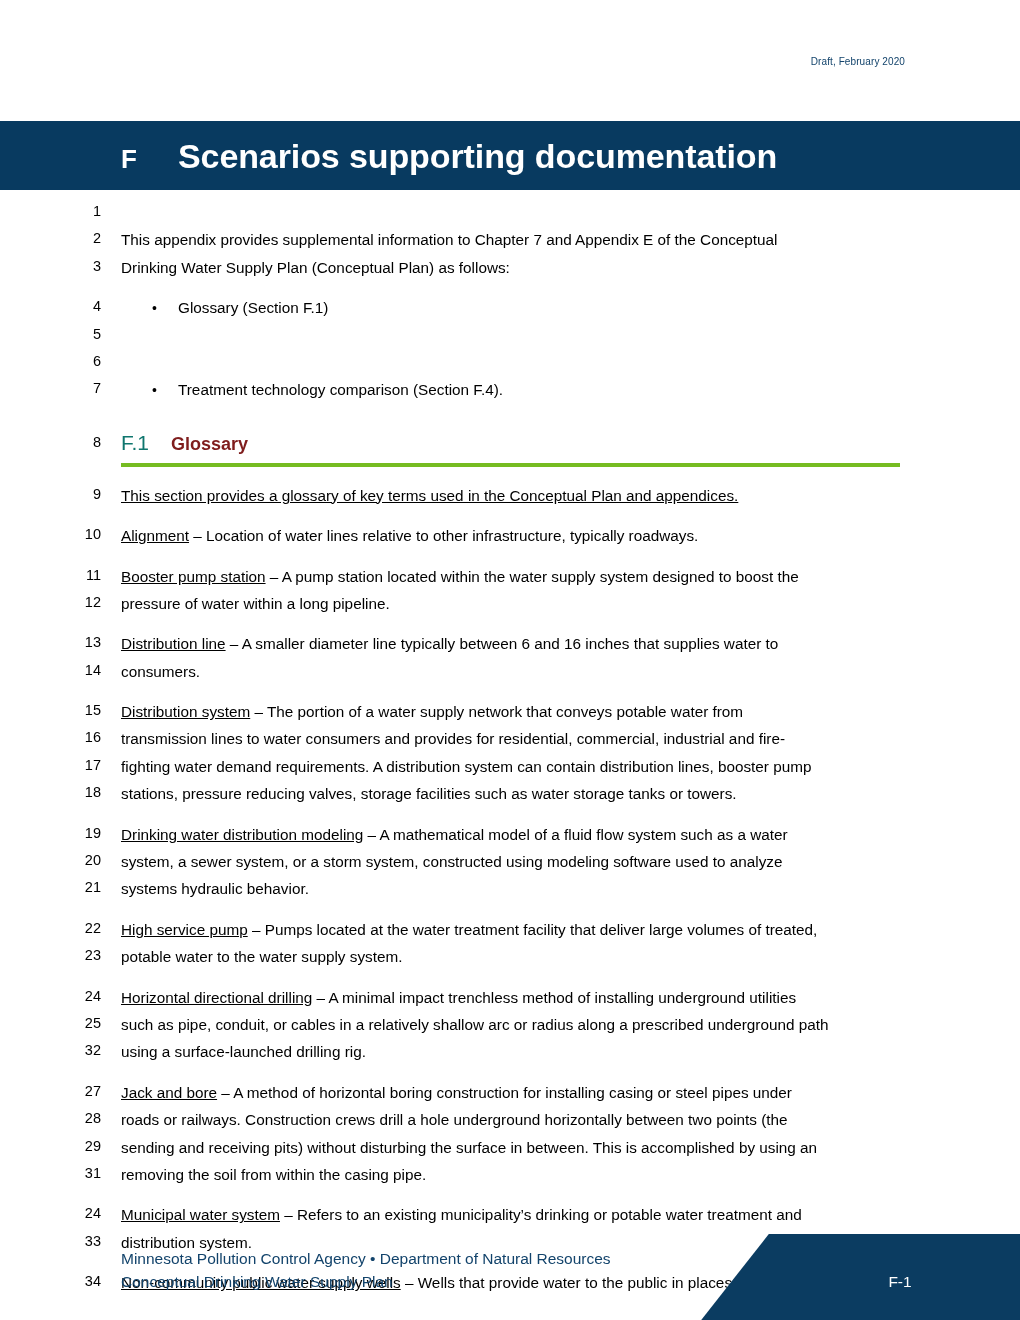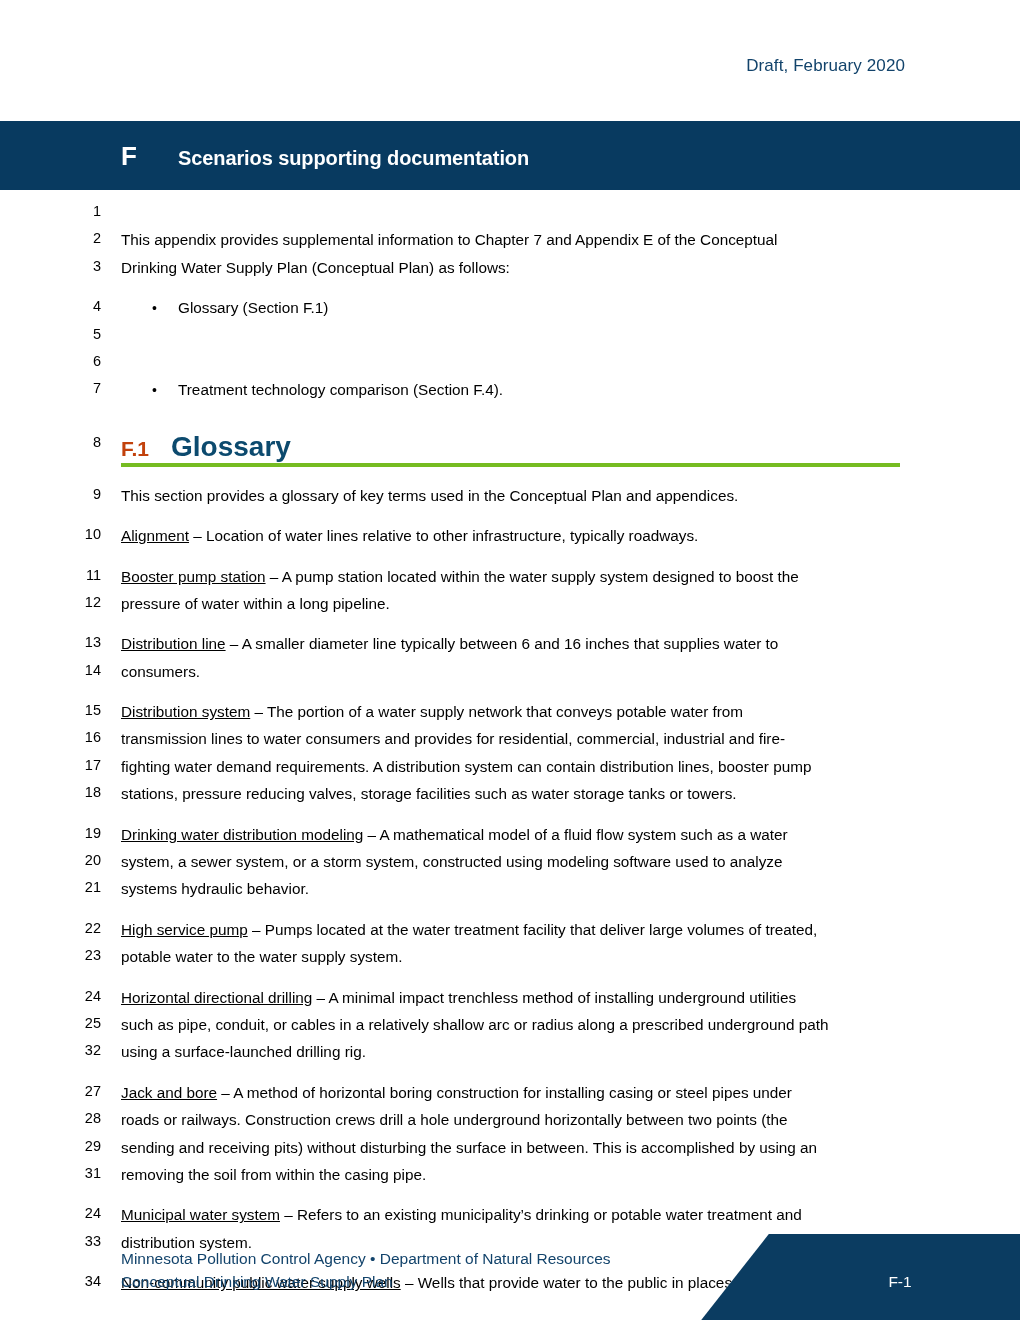--- a/index.html
+++ b/index.html
@@ -14,21 +14,21 @@
     font-family: "Liberation Sans", sans-serif;
     color: #000000;
     overflow: hidden;
   }
 
   
   .doc-header {
     position: absolute;
     top: 56px;
     right: 115px;
-    font-size: 17px;
+    font-size: 10px;
     color: #12436b;
     letter-spacing: 0.1px;
   }
 
   
   .title-banner {
     position: absolute;
     top: 121px;
     left: 0;
     width: 1020px;
@@ -46,21 +46,21 @@
   }
   .title-banner .tb-num {
     color: #ffffff;
     font-size: 26px;
     font-weight: bold;
     width: 57px;
     flex: 0 0 57px;
   }
   .title-banner .tb-text {
     color: #ffffff;
-    font-size: 20px;
+    font-size: 34px;
     font-weight: bold;
     letter-spacing: -0.1px;
   }
 
   
   .body-area {
     position: absolute;
     top: 200px;
     left: 0;
     width: 1020px;
@@ -102,45 +102,45 @@
     left: 152px;
   }
   .blt {
     display: inline-block;
     width: 26px;
     font-size: 14px;
     line-height: 22px;
     vertical-align: baseline;
   }
   .term { text-decoration: underline; }
-  .ul-all { }
+  .ul-all { text-decoration: underline; }
 
   
   .sec-head-row {
     position: relative;
     height: 42px;
   }
   .sec-head {
     position: absolute;
     left: 121px;
     top: 0;
     display: flex;
     align-items: baseline;
     white-space: nowrap;
   }
   .sec-head .sh-num {
-    color: #c2410c;
+    color: #0f766e;
     font-size: 21px;
-    font-weight: bold;
+    font-weight: normal;
     width: 50px;
     flex: 0 0 50px;
   }
   .sec-head .sh-text {
-    color: #0c4a6e;
-    font-size: 28px;
+    color: #7f1d1d;
+    font-size: 18px;
     font-weight: bold;
   }
   .sec-rule {
     position: absolute;
     left: 121px;
     width: 779px;
     top: 32px;
     height: 4px;
     background: #76bc21;
   }

